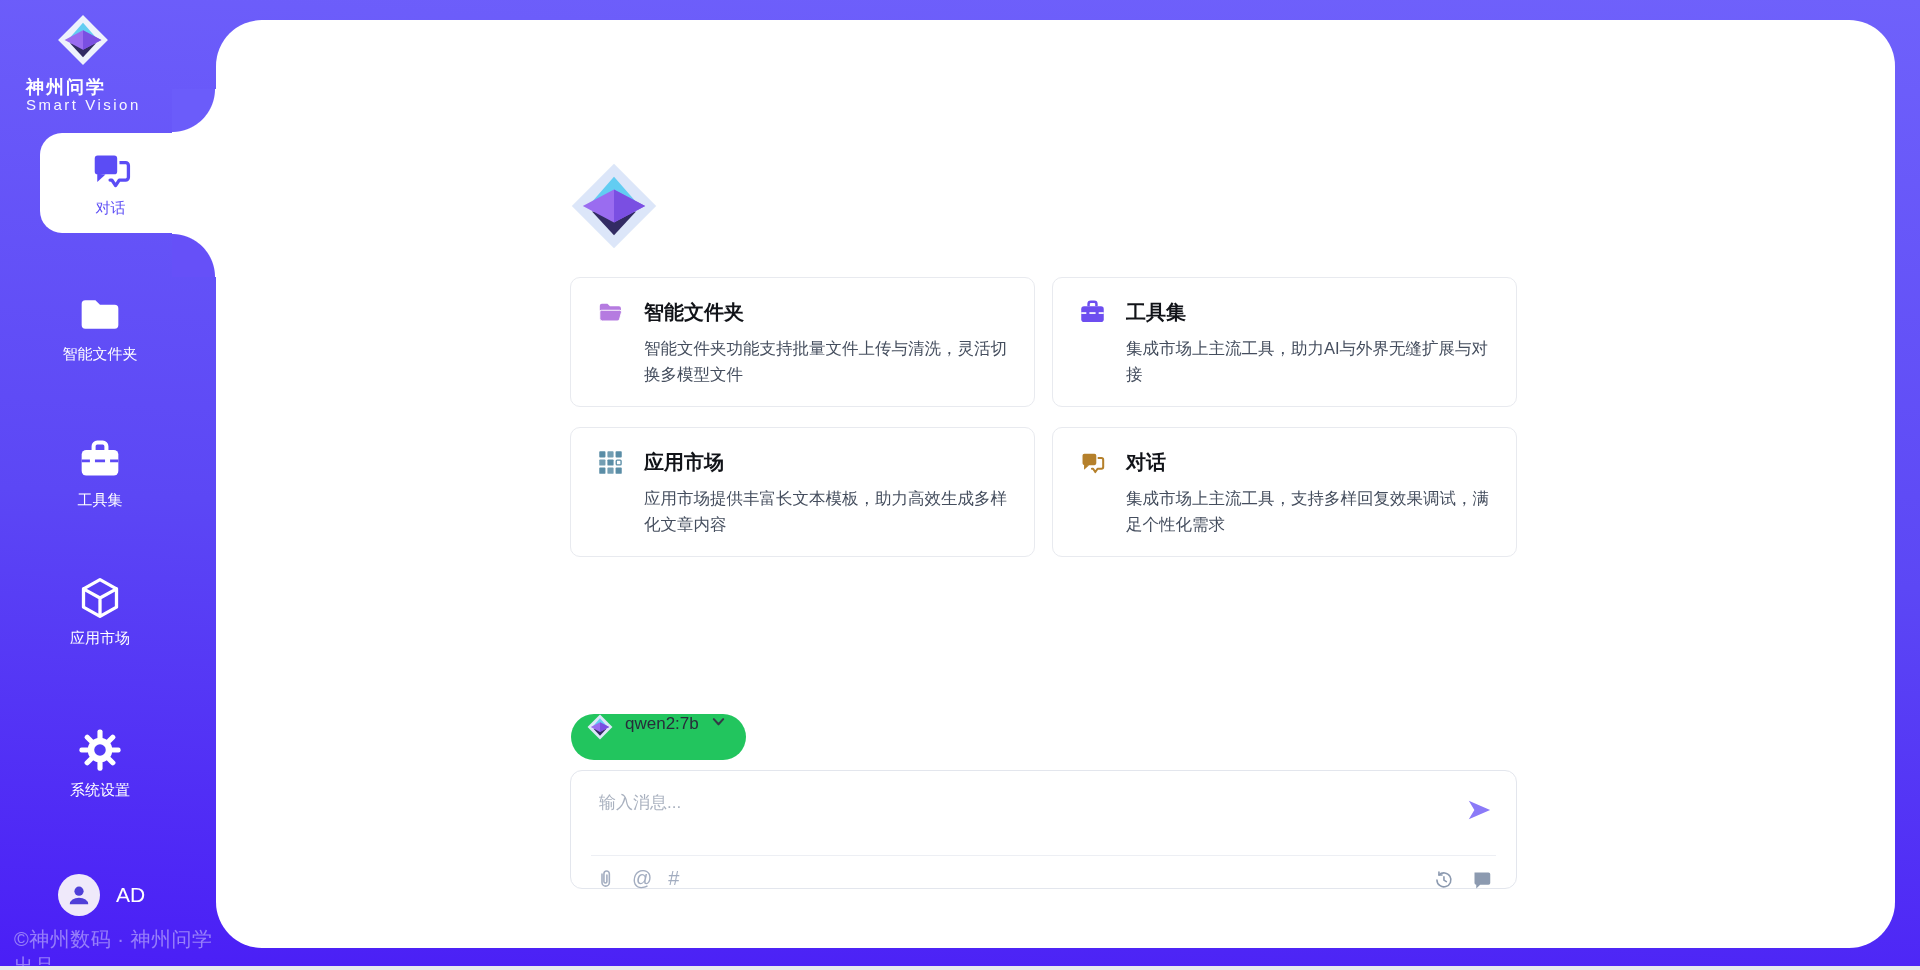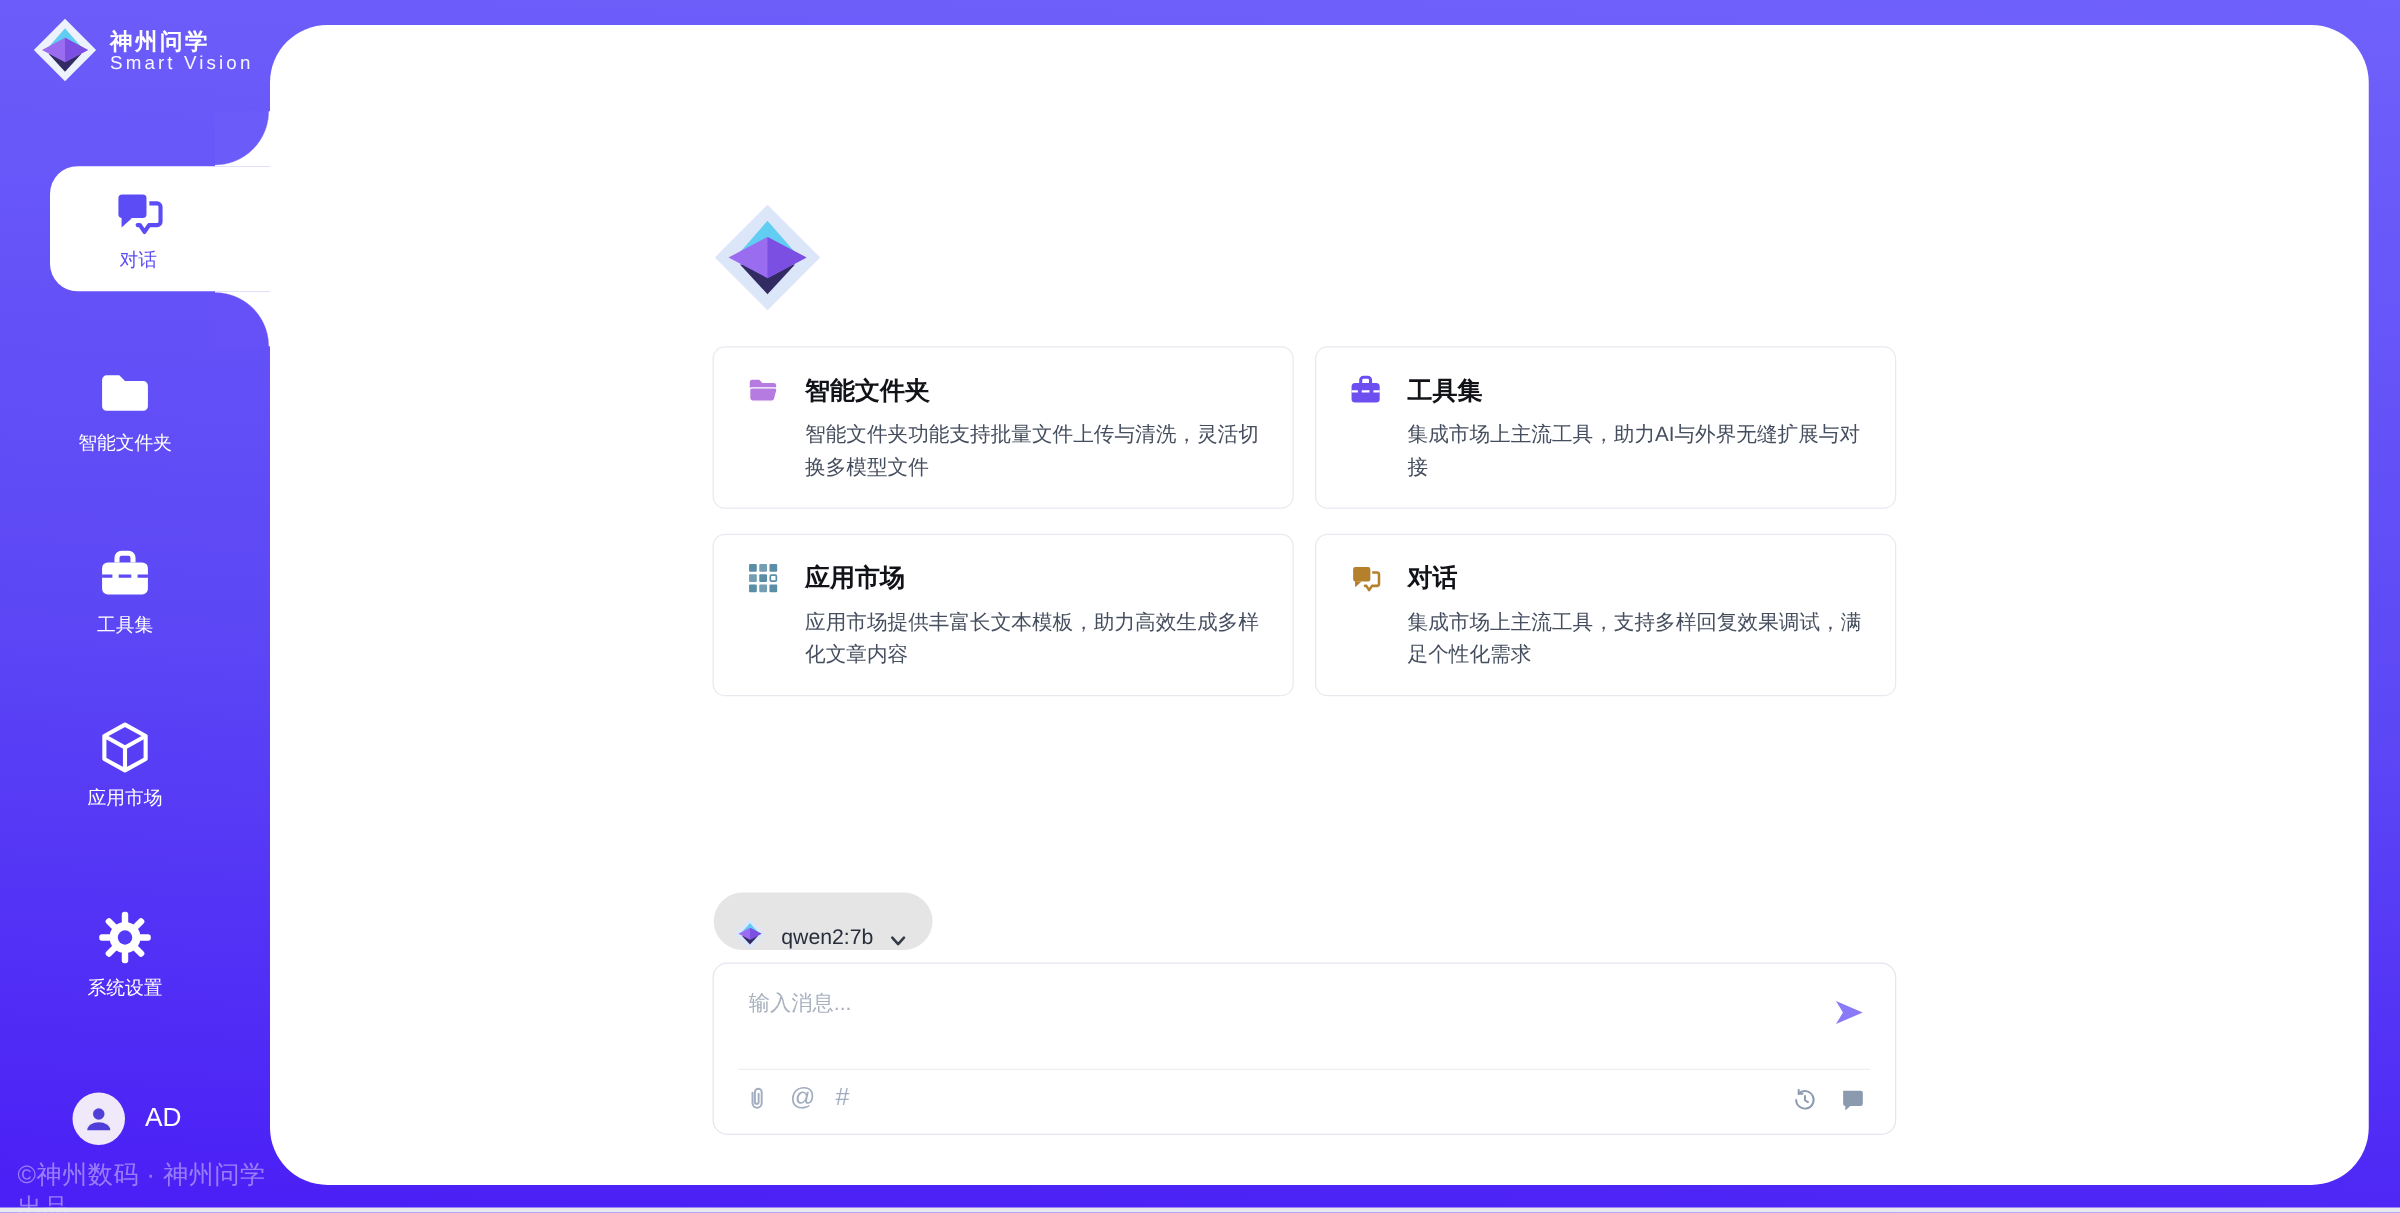--- a/index.html
+++ b/index.html
@@ -11,21 +11,21 @@
   .page{position:relative;width:1920px;height:970px;}
 
   
   .main-surface{
     position:absolute;left:216px;top:20px;right:25px;bottom:22px;
     background:#ffffff;border-radius:46px;
   }
 
   
   .sidebar{position:absolute;left:0;top:0;width:216px;height:970px;}
-  .logo{position:absolute;left:26px;top:14px;display:flex;align-items:center;gap:10px;}
+  .logo{position:absolute;left:26px;top:14px;display:flex;align-items:center;gap:10px;flex-direction:column;}
   .logo svg{width:52px;height:52px;}
   .brand-name{color:#fff;font-size:18px;font-weight:700;letter-spacing:2px;line-height:22px;}
   .brand-sub{color:rgba(255,255,255,.95);font-size:15px;letter-spacing:2.5px;line-height:14px;}
 
   .nav-tab{
     position:absolute;left:40px;top:133px;width:177px;height:100px;
     background:#fff;border-radius:22px 0 0 22px;
     display:flex;flex-direction:column;align-items:center;justify-content:center;
     gap:7px;padding-right:36px;box-sizing:border-box;cursor:pointer;
   }
@@ -67,28 +67,28 @@
   .card-head svg{width:27px;height:27px;flex:0 0 27px;}
   .card-title{font-size:20px;font-weight:700;color:#111318;}
   .card-desc{margin:9px 0 0 47px;font-size:16.5px;line-height:26px;color:#454e5e;}
   .c0{color:#b57be0;}
   .c1{color:#6d4ef0;--cut:#ffffff;}
   .c2{color:#5a8da6;}
   .c3{color:#b5802b;}
 
   
   .model-pill{position:absolute;left:571px;top:714px;height:46px;
-    display:inline-flex;align-items:flex-end;gap:12px;padding:0 20px 0 16px;
-    background:#e5e5e5;border-radius:23px;cursor:pointer;}
+    display:inline-flex;align-items:flex-start;gap:12px;padding:0 20px 0 16px;
+    background:#22c55e;border-radius:23px;cursor:pointer;}
   .model-pill .mp-logo{width:26px;height:26px;}
   .model-label{font-size:17px;color:#272d3a;}
   .model-pill .chev{width:15px;height:15px;}
 
   
-  .composer{position:absolute;left:570px;top:770px;width:947px;height:138px;
+  .composer{position:absolute;left:570px;top:770px;width:947px;height:119px;
     box-sizing:border-box;background:#fff;border:1.5px solid #e3e6ed;border-radius:12px;}
   .composer textarea{
     position:absolute;left:26px;top:18px;width:840px;height:58px;border:none;outline:none;
     resize:none;font-family:"Liberation Sans","DejaVu Sans",sans-serif;
     font-size:17px;color:#333a46;background:transparent;}
   .composer textarea::placeholder{color:#a9b1bf;}
   .send-btn{position:absolute;right:22px;top:26px;width:30px;height:28px;border:none;
     background:transparent;cursor:pointer;color:#8b7af8;padding:0;}
   .send-btn svg{width:28px;height:26px;}
   .composer-divider{position:absolute;left:20px;right:20px;top:84px;height:1px;background:#edeff4;}

